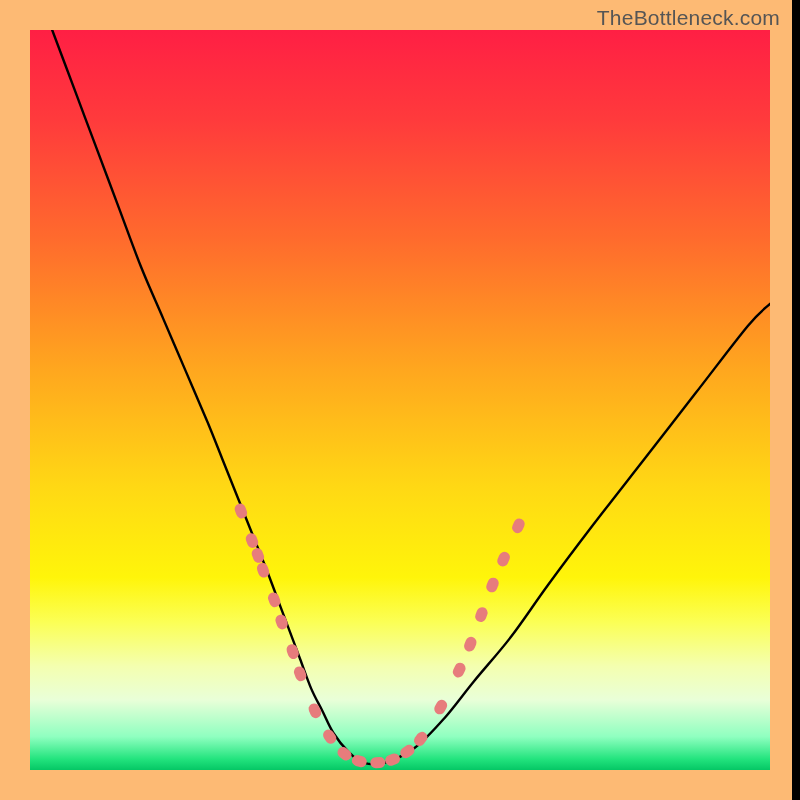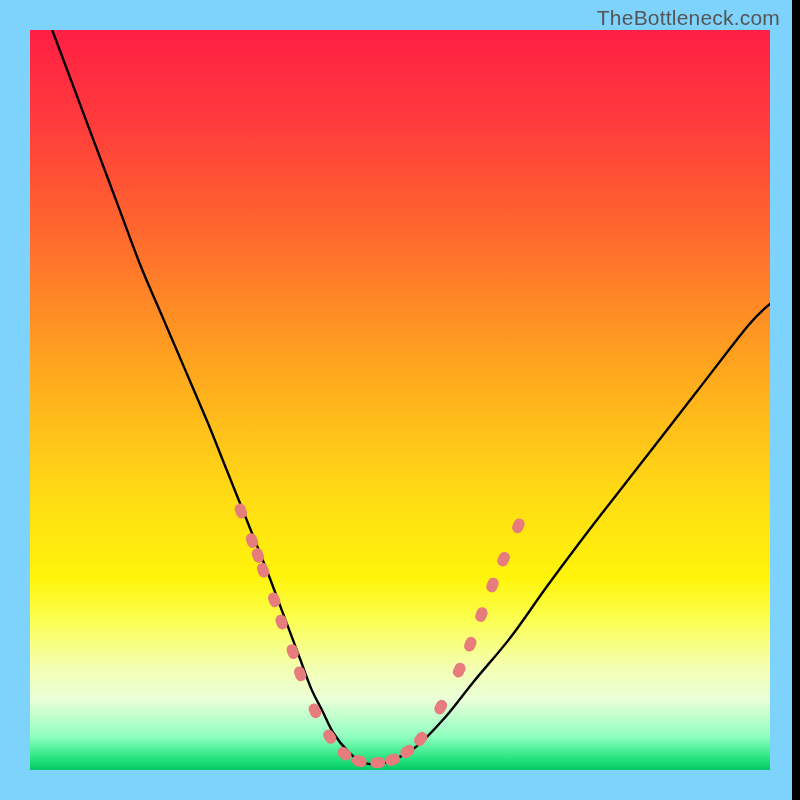--- a/index.html
+++ b/index.html
@@ -10,21 +10,21 @@
     overflow: hidden;
     background: #000;
     font-family: Arial, Helvetica, sans-serif;
   }
   .frame {
     position: absolute;
     left: 0;
     top: 0;
     width: 792px;
     height: 800px;
-    background: #7dd3fc;
+    background: #fdba74;
   }
   .plot {
     position: absolute;
     left: 30px;
     top: 30px;
     width: 740px;
     height: 740px;
   }
   .gradient {
     position: absolute;

